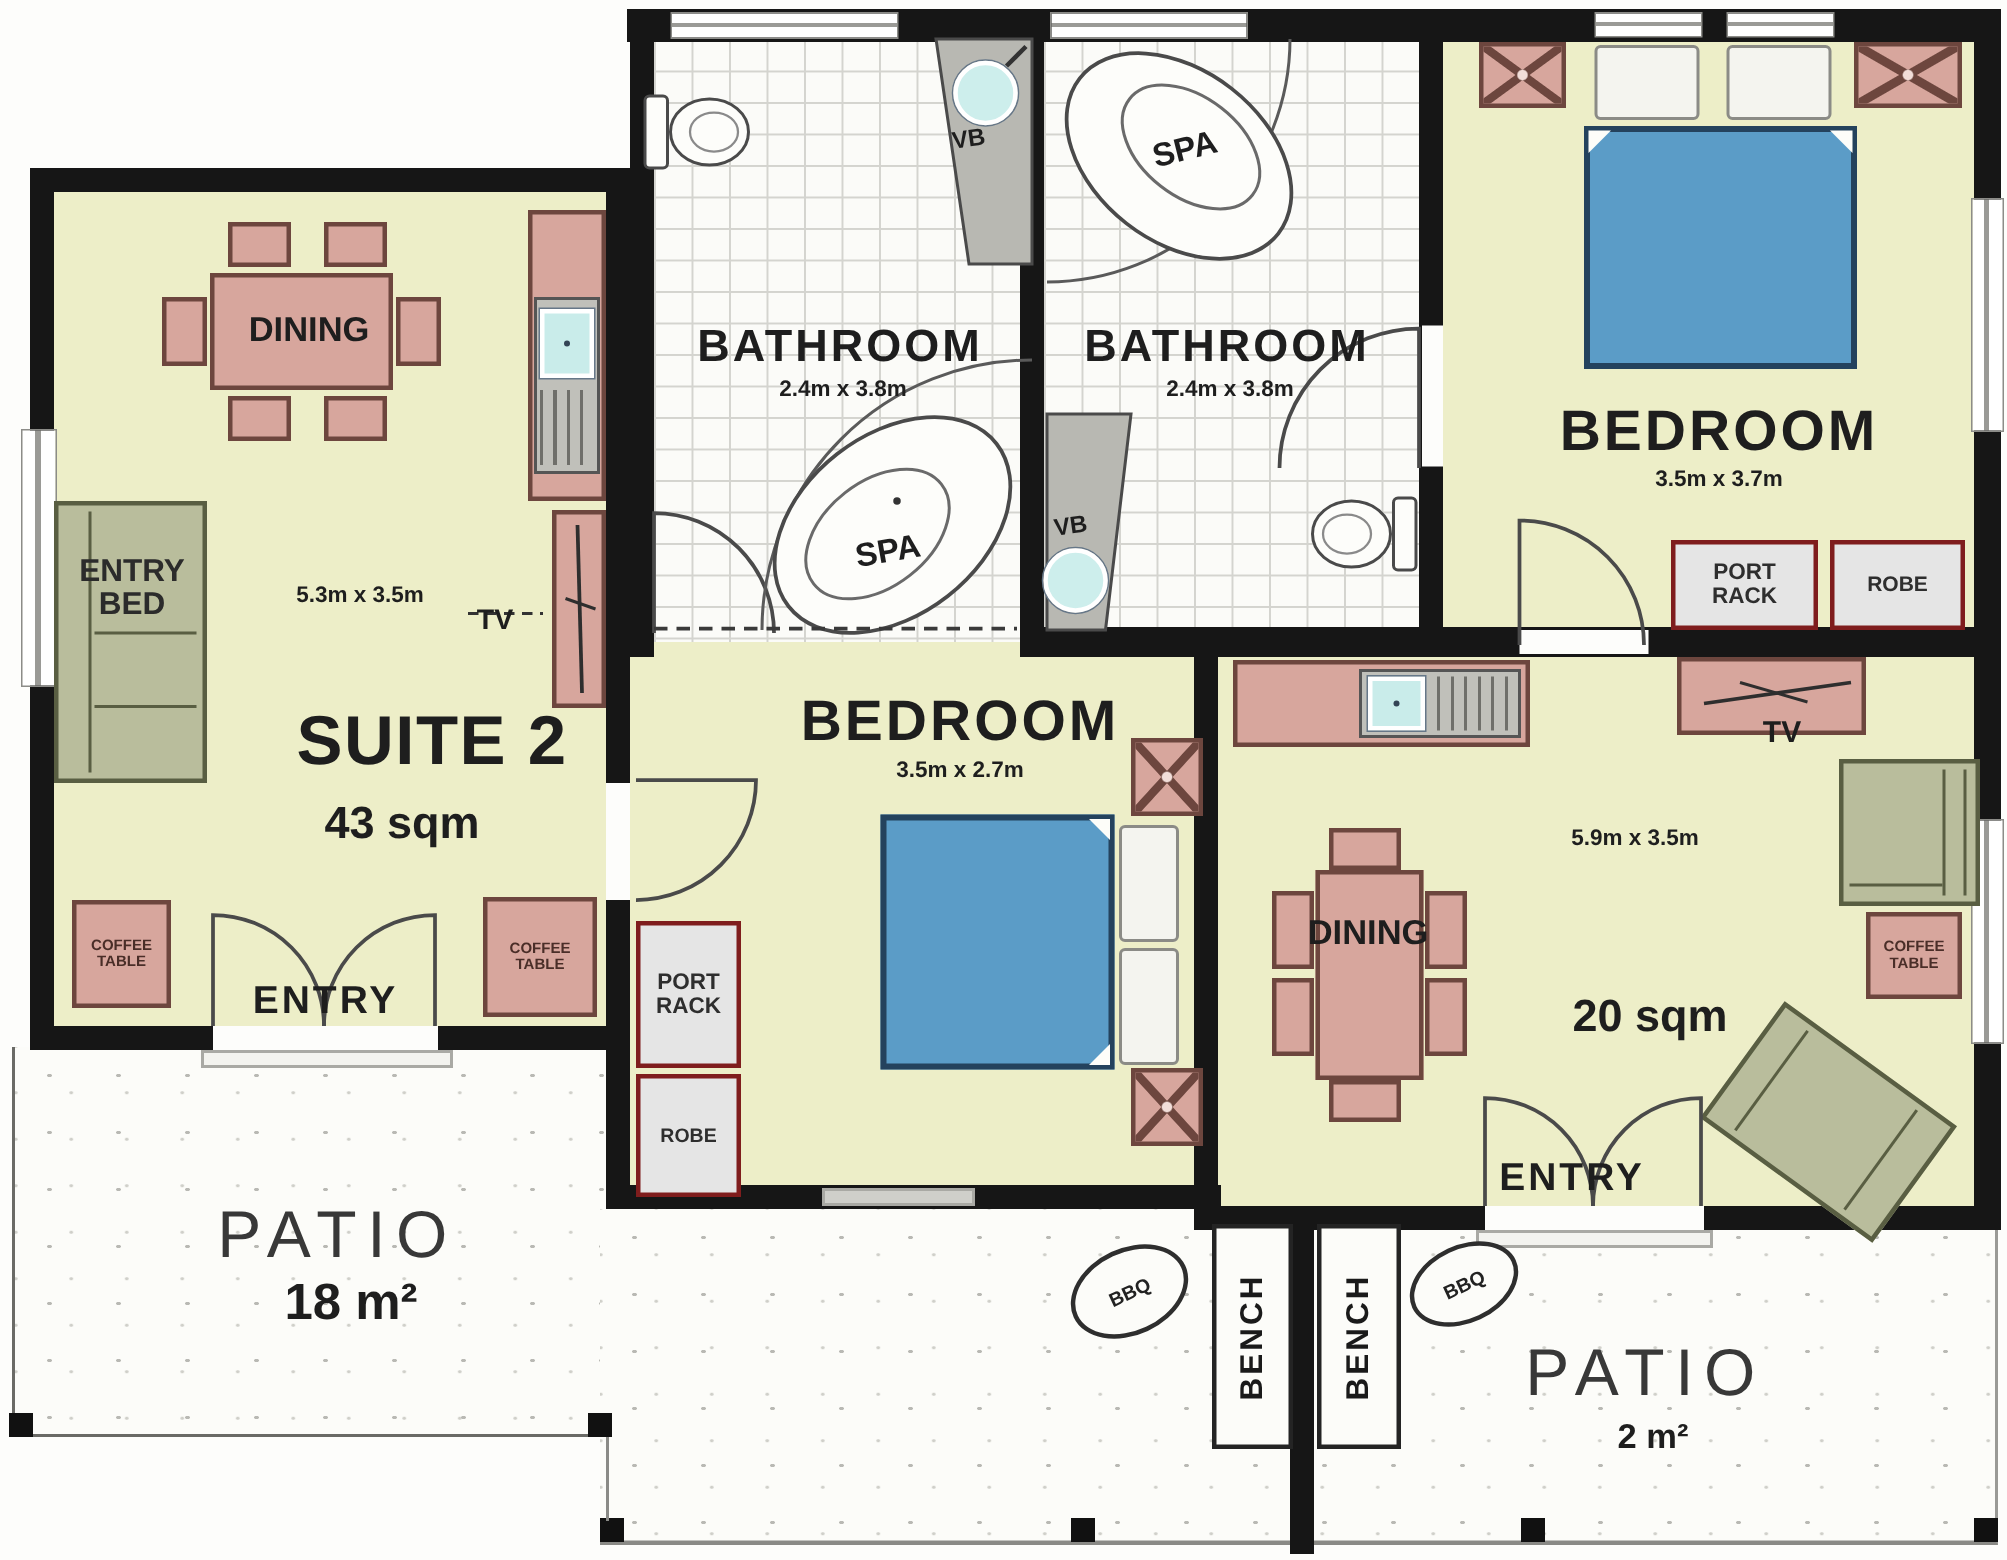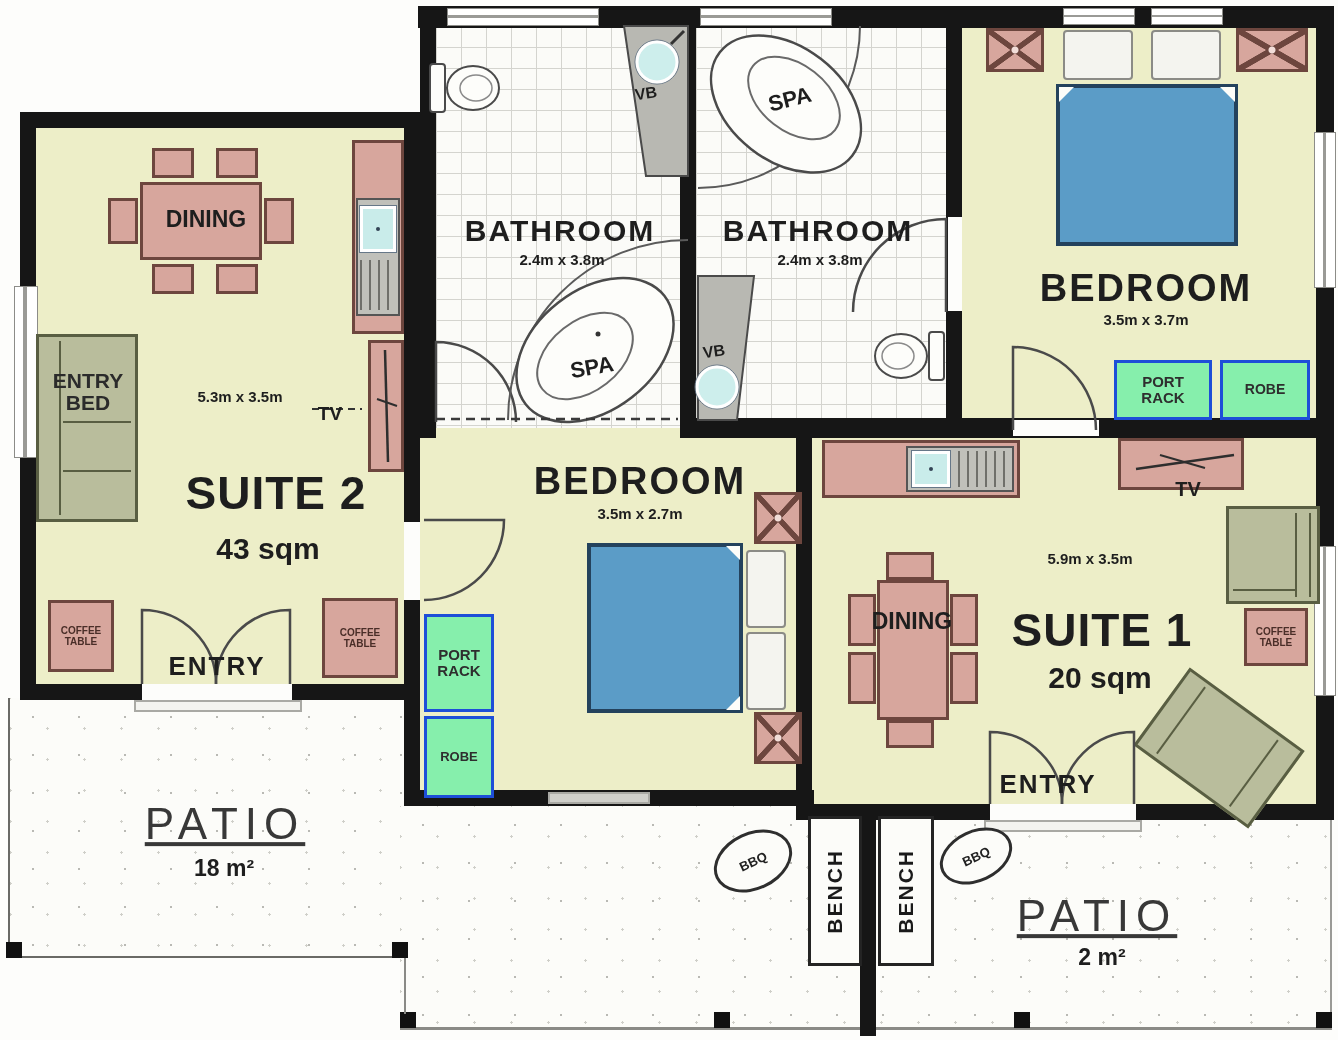--- a/index.html
+++ b/index.html
@@ -27,21 +27,21 @@
   .bed.tr::before{content:"";position:absolute;top:-1px;left:-1px;border-top:15px solid #fdfdf9;border-right:15px solid transparent;}
   .bed.tr::after{content:"";position:absolute;top:-1px;right:-1px;border-top:15px solid #fdfdf9;border-left:15px solid transparent;}
   .bed.mid::before{content:"";position:absolute;top:-1px;right:-1px;border-right:14px solid #fdfdf9;border-bottom:14px solid transparent;}
   .bed.mid::after{content:"";position:absolute;bottom:-1px;right:-1px;border-right:14px solid #fdfdf9;border-top:14px solid transparent;}
   .pillow{position:absolute;background:#f4f4ef;border:2px solid #8b8b86;border-radius:4px;box-sizing:border-box;}
   .bedside{position:absolute;background:#d7a69d;border:3px solid #6d463e;box-sizing:border-box;}
   .bedside::before{content:"";position:absolute;inset:0;background:
       radial-gradient(circle,#f1ddd8 0 3px,transparent 4px),
       linear-gradient(to top right,transparent 45%,#6d463e 46% 54%,transparent 55%),
       linear-gradient(to bottom right,transparent 45%,#6d463e 46% 54%,transparent 55%);}
-  .whitebox{position:absolute;background:#86efac;border:3px solid #1d4ed8;box-sizing:border-box;
+  .whitebox{position:absolute;background:#e5e5e5;border:3px solid #7f1d1d;box-sizing:border-box;
             display:flex;align-items:center;justify-content:center;text-align:center;
             font-weight:bold;color:#2e2e2e;line-height:1.08;}
   .graybox{position:absolute;background:#c0c0ba;border:2px solid #555;box-sizing:border-box;}
   .sink{position:absolute;background:#c9ecea;border:3px solid #fff;outline:1px solid #667788;box-sizing:border-box;}
   .sink::after{content:"";position:absolute;left:50%;top:50%;width:4px;height:4px;background:#334455;border-radius:50%;transform:translate(-50%,-50%);}
   .drain{position:absolute;background:repeating-linear-gradient(90deg,#6f6f6a 0 2px,transparent 2px 9px);}
   .sofabed::before{content:"";position:absolute;left:20px;top:4px;bottom:4px;width:0;border-right:2.5px solid #595e42;}
   .sofabed::after{content:"";position:absolute;left:24px;right:4px;top:46%;height:26%;border-top:2.5px solid #595e42;border-bottom:2.5px solid #595e42;}
   .armchair::before{content:"";position:absolute;top:4px;bottom:4px;right:6px;width:12px;border-left:2.5px solid #595e42;border-right:2.5px solid #595e42;}
   .armchair::after{content:"";position:absolute;left:4px;right:22px;bottom:10px;height:0;border-top:2.5px solid #595e42;}
@@ -54,21 +54,21 @@
           font-weight:bold;font-size:10px;color:#4a2e28;line-height:1.15;}
   .bench{position:absolute;background:#fcfcf9;border:3px solid #242424;box-sizing:border-box;
          display:flex;align-items:center;justify-content:center;}
   .bench span{writing-mode:vertical-rl;transform:rotate(180deg);font-weight:bold;font-size:21px;
               letter-spacing:2px;color:#1a1a1a;}
   .bbq{position:absolute;border:3px solid #2e2e2e;border-radius:50%;background:#fcfcf9;
        display:flex;align-items:center;justify-content:center;font-weight:bold;font-size:13px;
        color:#222;box-sizing:border-box;}
   .post{position:absolute;background:#111;}
   .line{position:absolute;background:#8a8a86;}
-  .patio-name{font-weight:normal;letter-spacing:7px;color:#383838;text-decoration:underline;}
+  .patio-name{font-weight:normal;letter-spacing:7px;color:#383838;}
   svg.overlay{position:absolute;left:0;top:0;pointer-events:none;}
 </style>
 </head>
 <body>
 
 <div id="stage">
 
   <div class="floor" style="left:36px;top:128px;width:368px;height:556px"></div>
   <div class="tile" style="left:436px;top:26px;width:246px;height:402px"></div>
   <div class="tile" style="left:696px;top:26px;width:250px;height:402px"></div>
@@ -235,45 +235,44 @@
     <line x1="385" y1="350" x2="388" y2="462" stroke="#2e2e2e" stroke-width="2.5"></line>
     <line x1="377" y1="399" x2="397" y2="406" stroke="#2e2e2e" stroke-width="2"></line>
     <line x1="1136" y1="469" x2="1234" y2="455" stroke="#2e2e2e" stroke-width="2.5"></line>
     <line x1="1160" y1="455" x2="1205" y2="468" stroke="#2e2e2e" stroke-width="2"></line>
   </svg>
 
   <div class="lbl" style="left:206px;top:220px;font-size:23px">DINING</div>
   <div class="lbl multi" style="left:88px;top:392px;width:86px;font-size:21px;color:#2b2b2b">ENTRY BED</div>
   <div class="lbl" style="left:240px;top:397px;font-size:15px">5.3m x 3.5m</div>
   <div class="lbl" style="left:330px;top:414px;font-size:19px">TV</div>
-  <div class="lbl" style="left:276px;top:494px;font-size:46px;letter-spacing:1px">SUITE 2</div>
+  <div class="lbl" style="left:288px;top:494px;font-size:46px;letter-spacing:1px">SUITE 2</div>
   <div class="lbl" style="left:268px;top:549px;font-size:30px">43 sqm</div>
   <div class="lbl" style="left:217px;top:667px;font-size:26px;letter-spacing:2px">ENTRY</div>
 
   <div class="lbl" style="left:560px;top:231px;font-size:30px;letter-spacing:2px">BATHROOM</div>
   <div class="lbl" style="left:562px;top:260px;font-size:15px">2.4m x 3.8m</div>
   <div class="lbl" style="left:592px;top:368px;font-size:22px;transform:translate(-50%,-50%) rotate(-10deg)">SPA</div>
   <div class="lbl" style="left:646px;top:94px;font-size:16px;transform:translate(-50%,-50%) rotate(-8deg)">VB</div>
 
   <div class="lbl" style="left:818px;top:231px;font-size:30px;letter-spacing:2px">BATHROOM</div>
   <div class="lbl" style="left:820px;top:260px;font-size:15px">2.4m x 3.8m</div>
   <div class="lbl" style="left:790px;top:100px;font-size:22px;transform:translate(-50%,-50%) rotate(-14deg)">SPA</div>
   <div class="lbl" style="left:714px;top:352px;font-size:16px;transform:translate(-50%,-50%) rotate(-8deg)">VB</div>
 
   <div class="lbl" style="left:1146px;top:289px;font-size:38px;letter-spacing:2px">BEDROOM</div>
   <div class="lbl" style="left:1146px;top:320px;font-size:15px">3.5m x 3.7m</div>
 
   <div class="lbl" style="left:640px;top:482px;font-size:38px;letter-spacing:2px">BEDROOM</div>
   <div class="lbl" style="left:640px;top:514px;font-size:15px">3.5m x 2.7m</div>
 
   <div class="lbl" style="left:1090px;top:559px;font-size:15px">5.9m x 3.5m</div>
-  <div class="lbl" style="left:1102px;top:631px;font-size:46px;letter-spacing:1px">SUITE 1</div>
   <div class="lbl" style="left:1100px;top:678px;font-size:30px">20 sqm</div>
   <div class="lbl" style="left:912px;top:622px;font-size:23px">DINING</div>
   <div class="lbl" style="left:1188px;top:489px;font-size:20px">TV</div>
   <div class="lbl" style="left:1048px;top:785px;font-size:26px;letter-spacing:2px">ENTRY</div>
 
   <div class="lbl patio-name" style="left:225px;top:824px;font-size:44px">PATIO</div>
-  <div class="lbl" style="left:224px;top:869px;font-size:23px">18 m²</div>
+  <div class="lbl" style="left:234px;top:869px;font-size:34px">18 m²</div>
   <div class="lbl patio-name" style="left:1097px;top:916px;font-size:44px">PATIO</div>
   <div class="lbl" style="left:1102px;top:958px;font-size:23px">2 m²</div>
 
 </div>
 
 </body></html>

